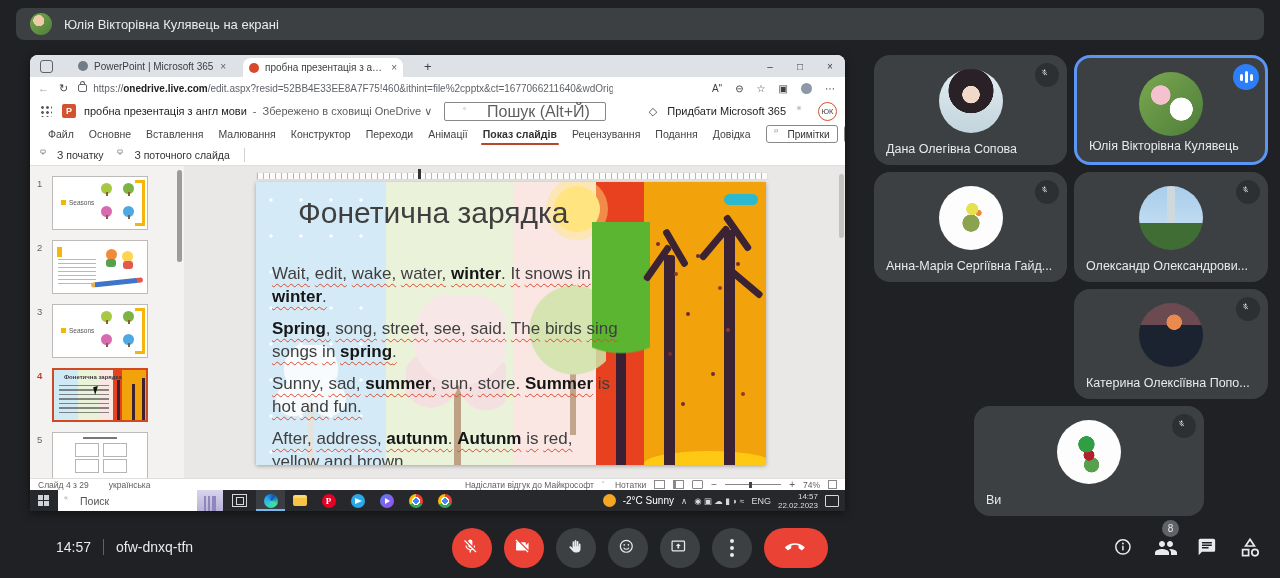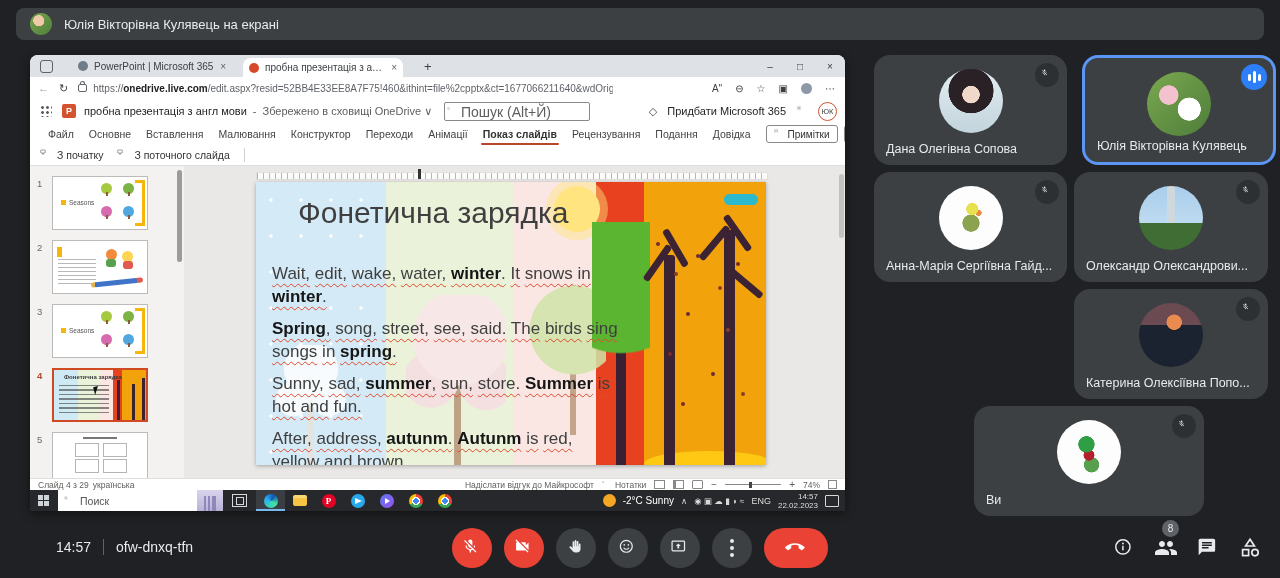--- a/index.html
+++ b/index.html
@@ -26,21 +26,21 @@
   .lock::before{content:"";position:absolute;left:1px;top:-4px;width:3px;height:3px;border:1.2px solid #5f6368;border-bottom:none;border-radius:3px 3px 0 0;}
   .url{white-space:nowrap;overflow:hidden;max-width:520px;}
   .url .host{color:#202124;font-weight:bold;}
   .urlbar .ric{margin-left:auto;display:flex;gap:13px;margin-right:10px;color:#3c4043;font-size:10px;align-items:center;}
   .uav{width:11px;height:11px;border-radius:50%;background:#8d99a6;}
   
   .ppthead{position:absolute;left:0;top:44px;width:100%;height:24px;background:#fff;display:flex;align-items:center;font-size:11px;color:#252423;}
   .waffle{width:12px;height:12px;margin:0 10px 0 10px;background:radial-gradient(circle 1.4px,#605e5c 1.3px,transparent 1.5px);background-size:5px 5px;background-position:0 0;}
   .pptlogo{width:14px;height:14px;background:#d35230;border-radius:2px;color:#fff;font-size:9px;font-weight:bold;display:flex;align-items:center;justify-content:center;margin-right:8px;}
   .savedtxt{color:#605e5c;margin-left:6px;}
-  .pptsearch{position:absolute;left:414px;top:3px;width:142px;height:17px;border:1px solid #8a8886;border-radius:2px;display:flex;align-items:center;color:#605e5c;font-size:14px;gap:5px;padding-left:2px;background:#fff;}
+  .pptsearch{position:absolute;left:414px;top:3px;width:142px;height:17px;border:1px solid #8a8886;border-radius:2px;display:flex;align-items:center;color:#605e5c;font-size:16px;gap:15px;padding-left:18px;background:#fff;}
   .ppthead .right{margin-left:auto;display:flex;align-items:center;gap:10px;margin-right:8px;}
   .initials{width:17px;height:17px;border-radius:50%;border:1.5px solid #d35230;color:#444;font-size:7.5px;display:flex;align-items:center;justify-content:center;}
   .ribbontabs{position:absolute;left:0;top:68px;width:100%;height:22px;background:#fff;display:flex;align-items:center;font-size:10.5px;color:#444;gap:15px;padding-left:18px;box-sizing:border-box;}
   .rtab{position:relative;white-space:nowrap;}
   .rtab.active{font-weight:bold;color:#333;}
   .rtab.active::after{content:"";position:absolute;left:-2px;right:-2px;bottom:-5px;height:2.5px;background:#b7472a;border-radius:2px;}
   .ribright{margin-left:auto;display:flex;align-items:center;gap:6px;margin-right:8px;}
   .obtn{display:flex;align-items:center;gap:4px;border:1px solid #8a8886;border-radius:3px;height:16px;padding:0 7px;font-size:10px;color:#333;background:#fff;white-space:nowrap;}
   .cmdbar{position:absolute;left:0;top:90px;width:100%;height:21px;background:#fff;border-bottom:1px solid #e1dfdd;display:flex;align-items:center;font-size:10.5px;color:#333;gap:14px;padding-left:10px;box-sizing:border-box;}
   .cmditem{display:flex;align-items:center;gap:5px;}
@@ -90,21 +90,21 @@
   .abranch{position:absolute;width:7px;height:42px;background:#3c2334;border-radius:3px;}
   .cloud{position:absolute;right:8px;top:12px;width:34px;height:11px;border-radius:8px;background:#2cb9cd;}
   .ground{position:absolute;left:388px;bottom:-12px;width:130px;height:26px;border-radius:50%;background:#ffc913;}
   .leaves{position:absolute;left:400px;top:60px;width:4px;height:4px;border-radius:50%;background:#7a2b2b;box-shadow:18px 30px 0 #8d3b2a,40px 12px 0 #6b2c3a,62px 44px 0 #8d3b2a,80px 20px 0 #7a2b2b,30px 70px 0 #6b2c3a,70px 86px 0 #8d3b2a,12px 110px 0 #7a2b2b,55px 130px 0 #6b2c3a,85px 150px 0 #8d3b2a,25px 160px 0 #7a2b2b;}
   .sl-title{position:absolute;left:42px;top:14px;font-size:30px;color:#3f3f3f;}
   .sl-text{position:absolute;left:16px;top:80px;width:348px;font-size:17px;line-height:23px;color:#3f3f3f;}
   .sl-p{margin-bottom:9px;}
   .sl-text .w{text-decoration-line:underline;text-decoration-style:wavy;text-decoration-color:#e0492e;text-decoration-thickness:1px;text-underline-offset:4px;}
   .sl-text .b{font-weight:bold;color:#161616;}
   
-  .pptstatus{position:absolute;left:0;top:423px;width:100%;height:12px;background:#fff;border-top:1px solid #e1dfdd;display:flex;align-items:center;font-size:8.5px;color:#605e5c;gap:4px;padding:0 8px;box-sizing:border-box;}
+  .pptstatus{position:absolute;left:0;top:423px;width:100%;height:12px;background:#fff;border-top:1px solid #e1dfdd;display:flex;align-items:center;font-size:8.5px;color:#605e5c;gap:20px;padding:0 8px;box-sizing:border-box;}
   .pptstatus .right{margin-left:auto;display:flex;align-items:center;gap:8px;}
   .vicon{width:9px;height:7px;border:1px solid #8a8886;}
   .zslider{width:56px;height:1px;background:#8a8886;position:relative;}
   .zslider::after{content:"";position:absolute;left:24px;top:-2.5px;width:2.5px;height:6px;background:#444;}
   .taskbar{position:absolute;left:0;top:435px;width:100%;height:21px;background:#26282b;display:flex;align-items:center;color:#e8e8e8;}
   .startbtn{width:12px;height:12px;margin:0 8px;background:linear-gradient(#dfe3e6,#dfe3e6);-webkit-mask:none;display:grid;grid-template-columns:5px 5px;grid-template-rows:5px 5px;gap:1.4px;background:none;}
   .startbtn span{background:#cfd4d8;}
   .tsearch{width:165px;height:21px;background:#fff;color:#555;font-size:10.5px;display:flex;align-items:center;gap:6px;padding-left:6px;box-sizing:border-box;}
   .bingpic{margin-left:auto;width:26px;height:21px;background:linear-gradient(#d9d4ec,#b9b2d8);position:relative;}
   .bingpic::after{content:"";position:absolute;left:7px;top:6px;width:12px;height:15px;background:linear-gradient(90deg,#8f86bb 0 2px,transparent 2px 4px,#8f86bb 4px 6px,transparent 6px 8px,#8f86bb 8px 10px);}
@@ -122,21 +122,21 @@
   .mov::after{content:"";position:absolute;left:5.5px;top:4px;border-left:5px solid #fff;border-top:3.5px solid transparent;border-bottom:3.5px solid transparent;}
   .chrome{background:radial-gradient(circle,#4285f4 0 2.6px,#fff 2.6px 4px,transparent 4px),conic-gradient(#ea4335 0 120deg,#34a853 120deg 240deg,#fbbc05 240deg);}
   .tray{margin-left:auto;display:flex;align-items:center;gap:7px;padding-right:6px;font-size:9px;color:#ddd;}
   .sunw{width:13px;height:13px;border-radius:50%;background:#f5a623;}
   .trayglyph{font-size:8.5px;color:#d8d8d8;}
   .clock2{text-align:right;font-size:8px;line-height:9px;}
   .notif{width:12px;height:10px;border:1px solid #d8d8d8;border-radius:1px;}
   
   .tiles{position:absolute;left:874px;top:55px;width:394px;height:461px;}
   .tile{position:absolute;width:193px;height:110px;background:#3c4043;border-radius:16px;box-sizing:border-box;}
-  .tile.speaking{border:3px solid #5b95f5;margin-left:8px;}
+  .tile.speaking{border:3px solid #5b95f5;}
   .tile .nm{position:absolute;left:12px;bottom:9px;font-size:12.5px;color:#e8eaed;max-width:170px;white-space:nowrap;overflow:hidden;}
   .av{position:absolute;left:50%;top:14px;transform:translateX(-50%);width:64px;height:64px;border-radius:50%;}
   .micoff{position:absolute;right:8px;top:8px;width:24px;height:24px;border-radius:50%;background:rgba(0,0,0,.25);display:flex;align-items:center;justify-content:center;}
   .spk{position:absolute;right:6px;top:6px;width:26px;height:26px;border-radius:50%;background:#2d7ff9;display:flex;align-items:center;justify-content:center;gap:2px;}
   .spk i{width:3px;background:#fff;border-radius:2px;display:block;}
   .av1{background:radial-gradient(circle at 50% 40%,#f1d9c9 0 17%,transparent 18%),radial-gradient(circle at 50% 34%,#2a2127 0 42%,transparent 43%),linear-gradient(#e3edf2,#c3d4dc);}
   .av2{background:radial-gradient(circle at 34% 36%,#f4c1cf 0 16%,transparent 17%),radial-gradient(circle at 66% 58%,#fff 0 20%,transparent 21%),linear-gradient(135deg,#7aa84f,#4e7d3a);}
   .av3{background:radial-gradient(circle at 52% 36%,#e8e14f 0 11%,transparent 12%),radial-gradient(circle at 50% 58%,#8ba24f 0 17%,transparent 18%),radial-gradient(circle at 62% 42%,#e98a3c 0 5%,transparent 6%),#fdfdfd;}
   .av4{background:linear-gradient(0deg,#3f6d33 0 42%,transparent 42%),linear-gradient(90deg,transparent 0 44%,#cfd8dc 44% 56%,transparent 56%),linear-gradient(#a8cdeb,#cfe5f5);}
   .av5{background:radial-gradient(circle at 50% 42%,#eed7c8 0 26%,transparent 27%),radial-gradient(circle at 50% 36%,#b99b7e 0 40%,transparent 41%),linear-gradient(#d4cecb,#a9a4a2);}

